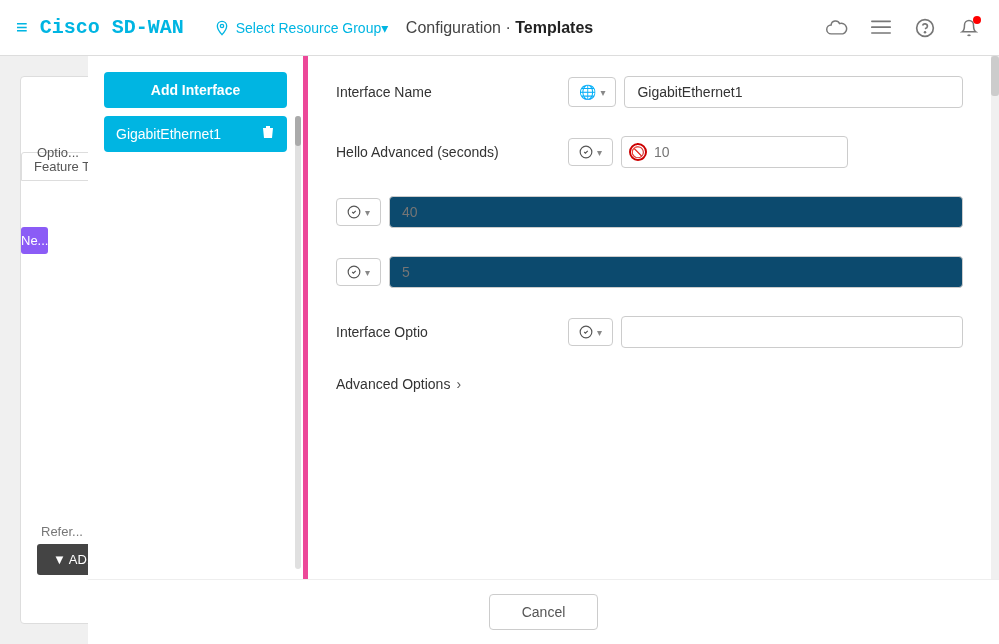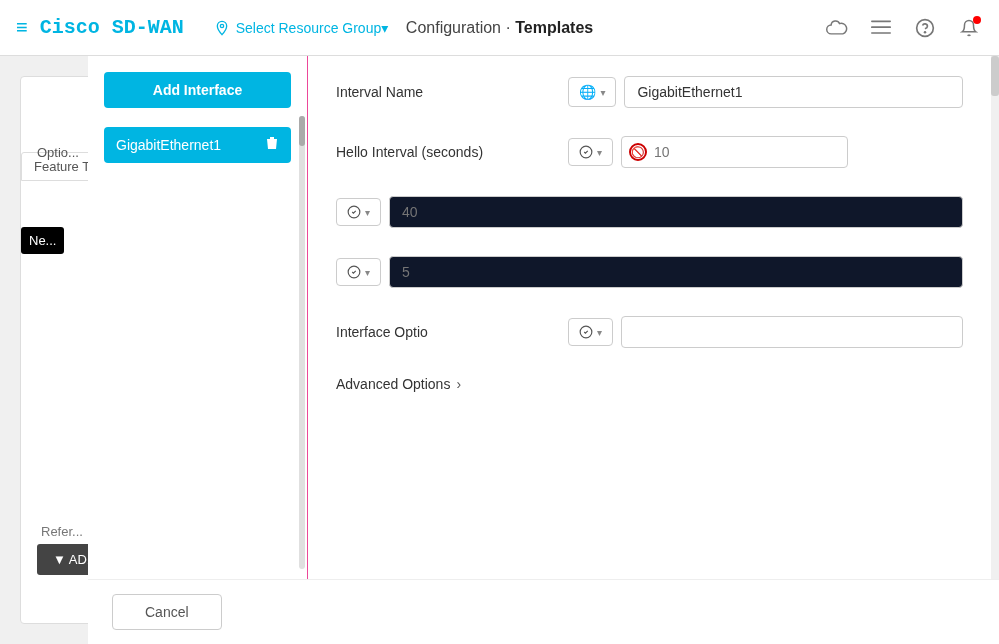--- a/index.html
+++ b/index.html
@@ -109,23 +109,23 @@
       font-size: 13px;
       color: #555;
       border: 1px solid #ddd;
       border-radius: 3px 3px 0 0;
     }
 
     .new-btn {
       position: absolute;
       top: 110px;
       left: 0;
-      background: #000000;
+      background: #8b5cf6;
       color: #fff;
-      padding: 6px 8px;
+      padding: 6px 0;
       font-size: 13px;
       border-radius: 3px;
       cursor: pointer;
     }
 
     
     .modal {
       position: absolute;
       top: 56px;
       left: 88px;
@@ -170,24 +170,24 @@
       display: flex;
       flex: 1;
       overflow: hidden;
     }
 
     
     .left-panel {
       width: 220px;
       min-width: 220px;
       padding: 16px;
-      border-right: 1px solid #ec4899;
+      border-right: 5px solid #ec4899;
       display: flex;
       flex-direction: column;
-      gap: 19px;
+      gap: 8px;
       position: relative;
     }
 
     .add-interface-btn {
       background: #00b5e2;
       color: #fff;
       border: none;
       padding: 10px 16px;
       border-radius: 4px;
       font-size: 14px;
@@ -288,21 +288,21 @@
       border-radius: 4px;
       padding: 7px 12px;
       font-size: 14px;
       color: #333;
       flex: 1;
       min-width: 200px;
       background: #fff;
     }
 
     .form-input.disabled {
-      background: #0f172a;
+      background: #0c4a6e;
       color: #aaa;
     }
 
     .input-error-wrapper {
       position: relative;
       flex: 1;
       min-width: 200px;
     }
 
     .error-icon {
@@ -341,21 +341,21 @@
       font-size: 14px;
       color: #555;
     }
 
     
     .modal-footer {
       padding: 14px 24px;
       border-top: 1px solid #eee;
       display: flex;
       align-items: center;
-      justify-content: space-between;
+      justify-content: center;
       gap: 16px;
       background: #fff;
     }
 
     .btn-cancel {
       background: #fff;
       border: 1px solid #ccc;
       border-radius: 4px;
       padding: 9px 32px;
       font-size: 14px;
@@ -523,32 +523,32 @@
         </span>
       </div>
       <div class="scroll-track">
         <div class="scroll-thumb"></div>
       </div>
     </div>
 
     <div class="form-panel">
 
       <div class="form-row">
-        <div class="form-label">Interval Name</div>
+        <div class="form-label">Interface Name</div>
         <div class="form-control-group">
           <button class="dropdown-btn">
             <span>🌐</span>
             <span class="chevron">▾</span>
           </button>
           <input class="form-input" type="text" value="GigabitEthernet1" style="">
         </div>
       </div>
 
       <div class="form-row">
-        <div class="form-label">Hello Interval (seconds)</div>
+        <div class="form-label">Hello Advanced (seconds)</div>
         <div class="form-control-group">
           <button class="dropdown-btn">
             <svg width="14" height="14" viewBox="0 0 24 24" fill="none" stroke="#555" stroke-width="2">
               <circle cx="12" cy="12" r="10"></circle>
               <polyline points="9 12 11 14 15 10"></polyline>
             </svg>
             <span class="chevron">▾</span>
           </button>
           <div class="input-error-wrapper">
             <div class="error-icon">🚫</div>

